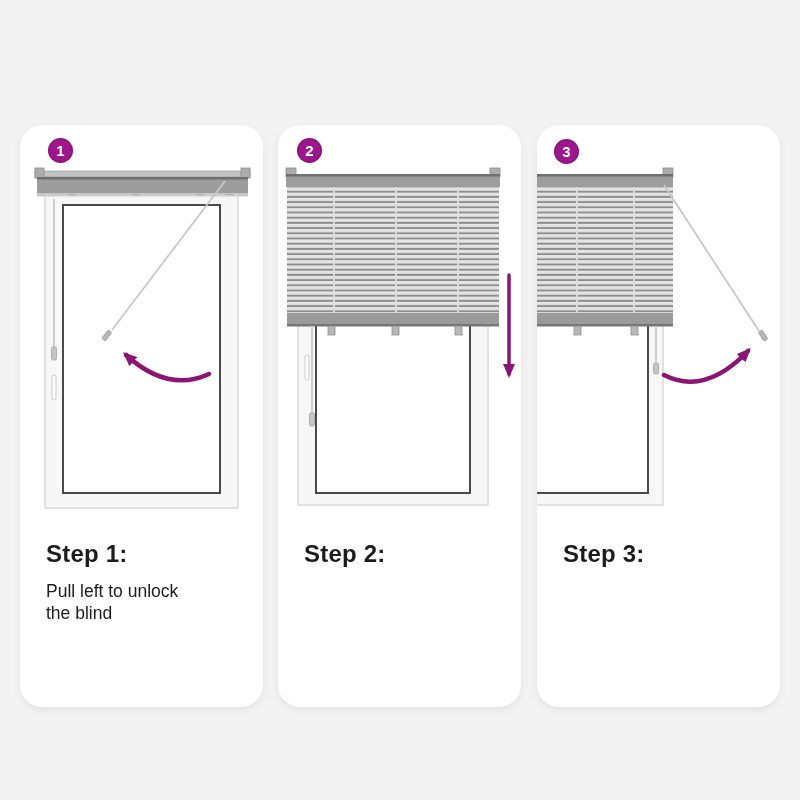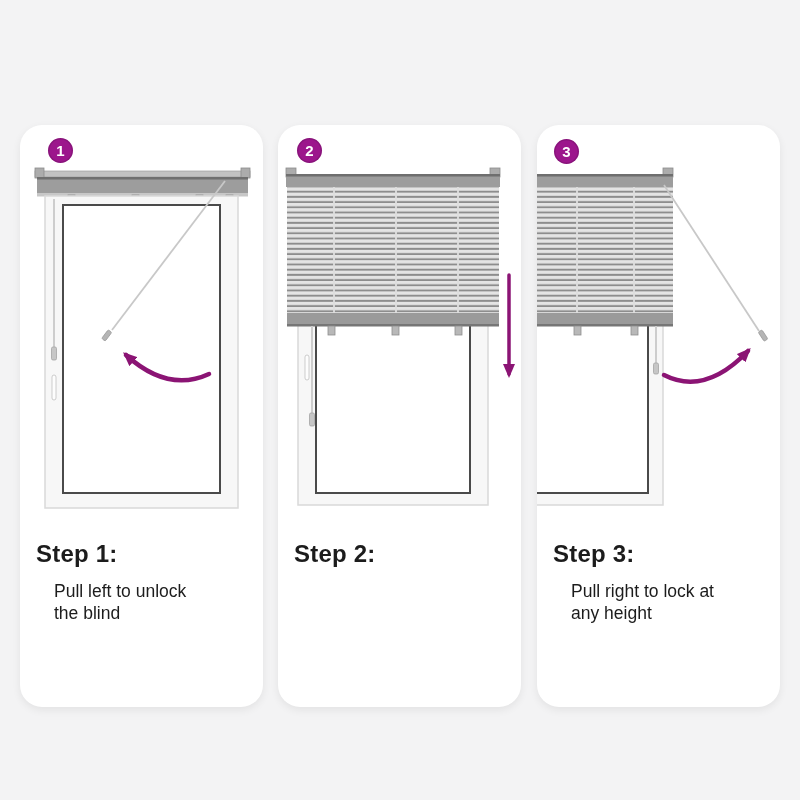--- a/index.html
+++ b/index.html
@@ -15,25 +15,25 @@
     box-shadow:0 3px 8px rgba(0,0,0,0.07);
   }
   .badge{
     position:absolute;width:25px;height:25px;border-radius:50%;
     background:#9C168C;color:#ffffff;font-weight:bold;font-size:15px;
     display:flex;align-items:center;justify-content:center;
     box-shadow:inset 0 0 0 1.5px rgba(0,0,0,0.12);
   }
   .illustration{position:absolute;left:0;top:0;width:243px;height:430px;display:block;}
   .step-title{
-    position:absolute;left:16px;top:415px;margin:0;
+    position:absolute;left:26px;top:415px;margin:0;
     font-size:24px;font-weight:bold;letter-spacing:0.2px;
   }
   .step-desc{
-    position:absolute;left:34px;top:456px;margin:0;width:200px;
+    position:absolute;left:26px;top:456px;margin:0;width:200px;
     font-size:17.5px;line-height:21.5px;
   }
 </style>
 </head>
 <body>
 
 <svg width="0" height="0" style="position:absolute" aria-hidden="true">
   <defs>
     <marker id="arrowhead" viewBox="0 0 14 12" refX="10" refY="6" markerWidth="14" markerHeight="12" markerUnits="userSpaceOnUse" orient="auto">
       <path d="M0,0 L14,6 L0,12 Z" fill="#8B1474"></path>
@@ -164,14 +164,13 @@
 
     <g>
       <line x1="119" y1="201" x2="119" y2="238" stroke="#CDCDCD" stroke-width="2"></line>
       <rect x="116.5" y="238" width="5" height="11" rx="1.5" fill="#C6C6C6" stroke="#A5A5A5" stroke-width="0.8"></rect>
     </g>
 
     <path d="M 127 250 Q 168 271 211 226" fill="none" stroke="#8B1474" stroke-width="4.5" stroke-linecap="round" marker-end="url(#arrowhead)"></path>
   </svg>
 
   <h2 class="step-title">Step 3:</h2>
-  <p class="step-desc">Pull right to lock at<br>any height</p>
 </section>
 
 </body></html>

